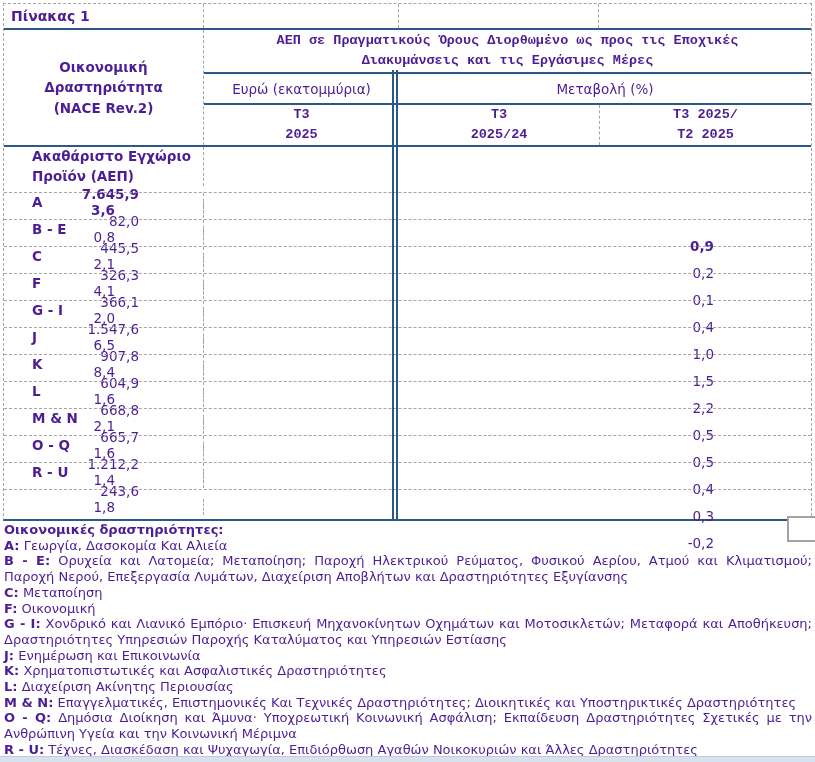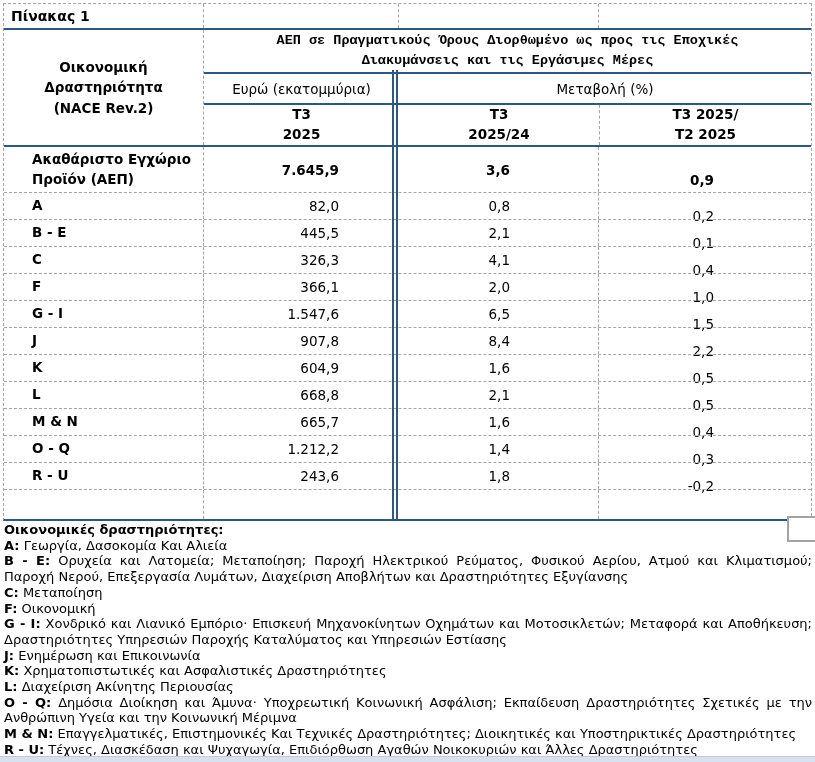--- a/index.html
+++ b/index.html
@@ -3,21 +3,21 @@
 <meta charset="utf-8">
 <style>
   * { box-sizing: border-box; margin: 0; padding: 0; }
   html,body { background:#ffffff; }
   #screen {
     position: relative;
     width: 815px; height: 762px;
     background: #ffffff;
     overflow: hidden;
     font-family: "DejaVu Sans", "Liberation Sans", sans-serif;
-    color: #000000;
+    color: #4c1d95;
     font-size: 13.5px;
   }
   
   .tbl {
     position: absolute; left: 3px; top: 3px; width: 809px;
     border-top: 1px dashed #a5a5a5;
     border-left: 1px dashed #a5a5a5;
     border-right: 1px dashed #a5a5a5;
     border-bottom: 2px solid #2b5886;
     display: flex; flex-direction: column;
@@ -39,25 +39,25 @@
   .h-span {
     height: 44px; border-bottom: 2px solid #2b5886;
     display: flex; align-items: center; justify-content: center;
     text-align: center; font-weight: bold; white-space: pre-line; line-height: 1.5; font-family: Liberation Mono, monospace;
   }
   .h-mid { display: flex; height: 31px; border-bottom: 2px solid #2b5886; }
   .h-euro { width: 195px; display: flex; align-items: center; justify-content: center; }
   .h-chg  { flex: 1; display: flex; align-items: center; justify-content: center; }
   .h-periods { display: flex; height: 40px; }
   .h-p { display: flex; align-items: center; justify-content: center; text-align: center;
-         font-weight: bold; white-space: pre-line; line-height: 1.45; }
+         font-weight: bold; white-space: pre-line; line-height: 1.45; font-family: Liberation Mono, monospace; }
   .h-p1 { width: 195px; } .h-p2 { width: 200px; } .h-p3 { flex: 1; border-left: 1px dashed #a5a5a5; }
 
   
-  .row { display: flex; height: 27px; }
+  .row { display: flex; height: 27px; flex-direction: column; }
   .row.gdp { height: 45px; font-weight: bold; }
   .row.empty { height: 30px; }
   .cl { width: 200px; border-right: 1px dashed #a5a5a5; padding-left: 28px;
         display: flex; align-items: center; font-weight: bold; white-space: pre-line; line-height: 1.45; }
   .n2 { width: 195px; display: flex; align-items: center; justify-content: flex-end; padding-right: 60px; }
   .n3 { width: 200px; border-right: 1px dashed #a5a5a5;
         display: flex; align-items: center; justify-content: flex-end; padding-right: 88px; }
   .n4 { flex: 1; display: flex; align-items: center; justify-content: flex-end; padding-right: 97px; margin-top: 20px; }
 
   
@@ -202,22 +202,22 @@
   <div class="notes">
     <p class="nt">Οικονομικές δραστηριότητες:</p>
     <p><b>A:</b> <span>Γεωργία, Δασοκομία Και Αλιεία</span></p>
     <p><b>B - E:</b> <span>Ορυχεία και Λατομεία; Μεταποίηση; Παροχή Ηλεκτρικού Ρεύματος, Φυσικού Αερίου, Ατμού και Κλιματισμού; Παροχή Νερού, Επεξεργασία Λυμάτων, Διαχείριση Αποβλήτων και Δραστηριότητες Εξυγίανσης</span></p>
     <p><b>C:</b> <span>Μεταποίηση</span></p>
     <p><b>F:</b> <span>Οικονομική</span></p>
     <p><b>G - I:</b> <span>Χονδρικό και Λιανικό Εμπόριο· Επισκευή Μηχανοκίνητων Οχημάτων και Μοτοσικλετών; Μεταφορά και Αποθήκευση; Δραστηριότητες Υπηρεσιών Παροχής Καταλύματος και Υπηρεσιών Εστίασης</span></p>
     <p><b>J:</b> <span>Ενημέρωση και Επικοινωνία</span></p>
     <p><b>K:</b> <span>Χρηματοπιστωτικές και Ασφαλιστικές Δραστηριότητες</span></p>
     <p><b>L:</b> <span>Διαχείριση Ακίνητης Περιουσίας</span></p>
+    <p><b>M &amp; N:</b> <span>Επαγγελματικές, Επιστημονικές Και Τεχνικές Δραστηριότητες; Διοικητικές και Υποστηρικτικές Δραστηριότητες</span></p>
     <p><b>O - Q:</b> <span>Δημόσια Διοίκηση και Άμυνα· Υποχρεωτική Κοινωνική Ασφάλιση; Εκπαίδευση Δραστηριότητες Σχετικές με την Ανθρώπινη Υγεία και την Κοινωνική Μέριμνα</span></p>
-    <p><b>M &amp; N:</b> <span>Επαγγελματικές, Επιστημονικές Και Τεχνικές Δραστηριότητες; Διοικητικές και Υποστηρικτικές Δραστηριότητες</span></p>
     <p><b>R - U:</b> <span>Τέχνες, Διασκέδαση και Ψυχαγωγία, Επιδιόρθωση Αγαθών Νοικοκυριών και Άλλες Δραστηριότητες</span></p>
   </div>
 
   <div class="corner-box"></div>
 
   <div class="scroll-strip"></div>
 
 </div>
 
 </body></html>

